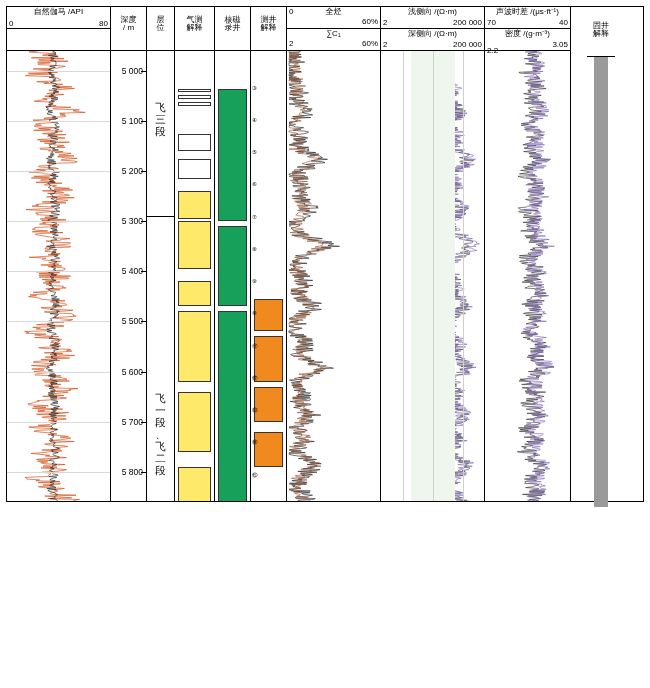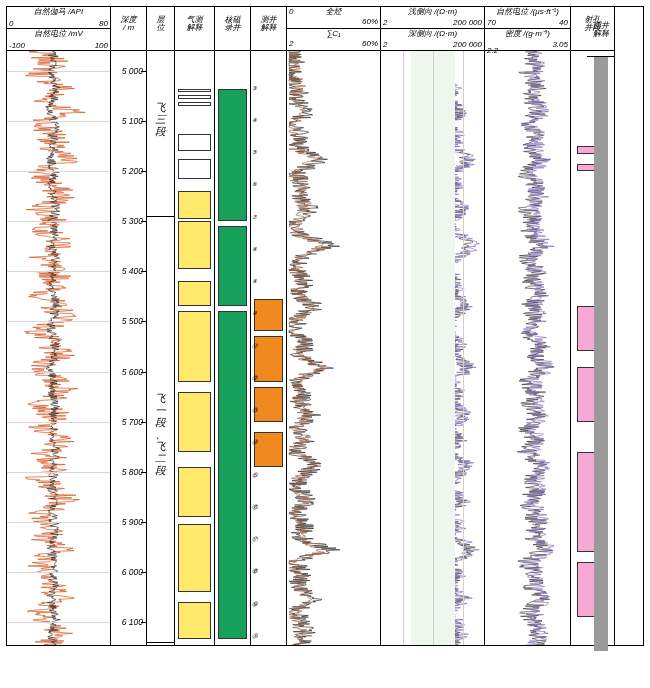--- a/index.html
+++ b/index.html
@@ -1,18 +1,18 @@
 <!DOCTYPE html>
 <html><head>
 <meta charset="utf-8">
 <style>
   html,body{margin:0;padding:0;background:#ffffff;}
   body{width:650px;height:688px;font-family:"Liberation Sans",sans-serif;color:#000;overflow:hidden;}
   .wrap{position:relative;width:650px;height:688px;}
-  .panelarea{position:absolute;left:6px;top:6px;width:638px;height:640px;border:1px solid #000;box-sizing:border-box;font-style:italic;}
+  .panelarea{position:absolute;left:6px;top:6px;width:638px;height:496px;border:1px solid #000;box-sizing:border-box;}
   .track{position:absolute;top:0;height:100%;box-sizing:border-box;border-right:1px solid #000;}
   .hdr{position:absolute;top:0;left:0;right:0;height:44px;box-sizing:border-box;border-bottom:1px solid #000;font-size:8px;line-height:1.15;}
   .hdr .row{position:relative;height:50%;box-sizing:border-box;}
   .hdr .row.top{border-bottom:1px solid #000;}
   .hdr .c{position:absolute;white-space:nowrap;}
   .hdr .l{left:2px;}
   .hdr .r{right:2px;}
   .hdr .ctr{left:0;right:0;text-align:center;}
   .body{position:absolute;top:44px;left:0;right:0;bottom:0;overflow:hidden;}
   .gridline{position:absolute;left:0;right:0;height:1px;background:#d8d8d8;}
@@ -36,25 +36,20 @@
 
   <div class="panelarea">
 
     <div class="track" style="left:0;width:104px;">
       <div class="hdr">
         <div class="row top">
           <span class="c ctr">自然伽马 /API</span>
           <span class="c l" style="top:12px">0</span>
           <span class="c r" style="top:12px">80</span>
         </div>
-        <div class="row">
-          <span class="c ctr">自然电位 /mV</span>
-          <span class="c l" style="top:12px">-100</span>
-          <span class="c r" style="top:12px">100</span>
-        </div>
       </div>
       <div class="body">
         <div id="gamma-grid">
             <div class="gridline" style="top: 20.0336px;"></div>
             <div class="gridline" style="top: 70.1176px;"></div>
             <div class="gridline" style="top: 120.202px;"></div>
             <div class="gridline" style="top: 170.286px;"></div>
             <div class="gridline" style="top: 220.37px;"></div>
             <div class="gridline" style="top: 270.454px;"></div>
             <div class="gridline" style="top: 320.538px;"></div>
@@ -258,56 +253,38 @@
         <svg id="res-svg" width="104" height="596" viewBox="0 0 104 596" preserveAspectRatio="none">
             <path d="M51.8,0.0L53.2,0.9L59.9,1.7L64.0,2.6L57.6,3.4L60.9,4.3L51.5,5.1L65.0,6.0L57.6,6.8L55.3,7.7L68.4,8.5L65.7,9.4L56.6,10.2L65.0,11.1L69.2,11.9L55.8,12.8L57.6,13.6L60.2,14.5L59.6,15.3L58.1,16.2L53.9,17.1L66.9,17.9L55.0,18.8L67.1,19.6L67.9,20.5L59.1,21.3L65.1,22.2L57.4,23.0L56.2,23.9L61.5,24.7L58.3,25.6L64.1,26.4L64.4,27.3L62.8,28.1L69.4,29.0L63.7,29.8L63.4,30.7L68.9,31.5L64.2,32.4L66.6,33.3L67.9,34.1L71.2,35.0L63.7,35.8L73.5,36.7L66.4,37.5L72.1,38.4L74.4,39.2L61.7,40.1L77.2,40.9L61.9,41.8L76.3,42.6L73.0,43.5L60.4,44.3L61.4,45.2L69.5,46.0L59.0,46.9L59.0,47.7L61.6,48.6L60.1,49.5L72.7,50.3L62.9,51.2L76.5,52.0L70.9,52.9L80.5,53.7L74.2,54.6L69.2,55.4L76.1,56.3L70.0,57.1L82.9,58.0L73.3,58.8L84.4,59.7L83.7,60.5L73.9,61.4L82.0,62.2L77.9,63.1L69.9,63.9L83.8,64.8L75.9,65.7L80.4,66.5L69.3,67.4L76.3,68.2L72.9,69.1L66.5,69.9L70.1,70.8L70.1,71.6L66.0,72.5L66.0,73.3L61.8,74.2L60.3,75.0L70.9,75.9L76.4,76.7L73.0,77.6L76.8,78.4L75.4,79.3L70.2,80.1L73.9,81.0L66.4,81.9L73.2,82.7L68.5,83.6L74.6,84.4L77.7,85.3L72.5,86.1L70.2,87.0L76.1,87.8L74.3,88.7L76.3,89.5L78.9,90.4L79.9,91.2L64.8,92.1L74.0,92.9L72.4,93.8L65.2,94.6L74.6,95.5L63.1,96.3L68.1,97.2L73.5,98.1L73.0,98.9L81.7,99.8L81.5,100.6L77.9,101.5L83.6,102.3L88.8,103.2L86.6,104.0L87.2,104.9L85.0,105.7L78.4,106.6L83.9,107.4L82.0,108.3L92.5,109.1L79.9,110.0L78.7,110.8L85.9,111.7L79.8,112.5L88.3,113.4L82.1,114.3L87.4,115.1L84.3,116.0L80.6,116.8L79.5,117.7L70.9,118.5L73.4,119.4L77.8,120.2L69.8,121.1L59.6,121.9L68.5,122.8L63.5,123.6L69.5,124.5L68.7,125.3L67.4,126.2L66.8,127.0L63.2,127.9L67.4,128.7L64.8,129.6L64.3,130.5L74.2,131.3L77.2,132.2L68.1,133.0L79.2,133.9L70.3,134.7L73.9,135.6L67.8,136.4L78.3,137.3L73.4,138.1L69.7,139.0L72.8,139.8L76.0,140.7L69.7,141.5L73.0,142.4L73.3,143.2L63.7,144.1L65.7,144.9L64.1,145.8L64.4,146.7L68.1,147.5L75.0,148.4L66.9,149.2L80.3,150.1L72.5,150.9L68.8,151.8L73.4,152.6L70.6,153.5L77.9,154.3L77.8,155.2L71.8,156.0L86.5,156.9L87.4,157.7L78.8,158.6L84.7,159.4L81.8,160.3L74.4,161.2L84.6,162.0L84.2,162.9L84.0,163.7L68.8,164.6L71.3,165.4L79.9,166.3L66.9,167.1L74.5,168.0L66.3,168.8L65.9,169.7L64.7,170.5L66.9,171.4L73.6,172.2L67.4,173.1L69.1,173.9L61.3,174.8L75.3,175.6L69.7,176.5L72.9,177.4L75.6,178.2L74.1,179.1L67.2,179.9L70.7,180.8L64.5,181.6L69.8,182.5L80.2,183.3L83.7,184.2L83.3,185.0L85.1,185.9L80.5,186.7L78.0,187.6L82.1,188.4L85.1,189.3L90.9,190.1L92.0,191.0L90.6,191.8L83.6,192.7L83.7,193.6L87.3,194.4L87.8,195.3L85.3,196.1L80.5,197.0L84.4,197.8L83.0,198.7L87.5,199.5L87.1,200.4L79.6,201.2L79.8,202.1L89.1,202.9L86.1,203.8L83.5,204.6L78.0,205.5L69.0,206.3L70.5,207.2L70.2,208.0L72.1,208.9L75.1,209.8L65.8,210.6L67.6,211.5L64.2,212.3L71.9,213.2L65.8,214.0L63.5,214.9L68.5,215.7L59.4,216.6L63.5,217.4L68.6,218.3L63.0,219.1L63.0,220.0L69.6,220.8L74.1,221.7L62.4,222.5L72.0,223.4L63.9,224.2L65.1,225.1L70.2,226.0L76.4,226.8L72.2,227.7L79.8,228.5L67.4,229.4L69.9,230.2L69.5,231.1L79.5,231.9L78.8,232.8L68.1,233.6L66.6,234.5L77.0,235.3L74.7,236.2L74.4,237.0L66.5,237.9L77.4,238.7L74.8,239.6L77.6,240.4L65.3,241.3L76.9,242.2L69.7,243.0L76.9,243.9L66.0,244.7L79.7,245.6L69.1,246.4L72.8,247.3L72.6,248.1L83.7,249.0L84.7,249.8L85.1,250.7L81.2,251.5L84.0,252.4L87.7,253.2L82.7,254.1L79.3,254.9L86.7,255.8L83.0,256.6L74.5,257.5L88.7,258.4L83.5,259.2L76.0,260.1L74.2,260.9L83.7,261.8L84.4,262.6L74.2,263.5L79.2,264.3L78.5,265.2L76.1,266.0L62.1,266.9L65.9,267.7L62.1,268.6L61.3,269.4L70.9,270.3L58.5,271.1L73.6,272.0L61.6,272.8L70.1,273.7L73.0,274.6L60.0,275.4L64.7,276.3L72.3,277.1L65.2,278.0L63.8,278.8L63.9,279.7L71.3,280.5L74.6,281.4L66.2,282.2L73.3,283.1L64.7,283.9L67.0,284.8L70.0,285.6L77.6,286.5L72.3,287.3L69.3,288.2L77.6,289.0L70.4,289.9L74.9,290.8L71.0,291.6L72.3,292.5L77.7,293.3L68.9,294.2L76.5,295.0L70.1,295.9L74.9,296.7L71.2,297.6L82.6,298.4L70.7,299.3L77.3,300.1L71.1,301.0L68.8,301.8L70.9,302.7L75.6,303.5L71.4,304.4L74.2,305.2L78.4,306.1L81.1,307.0L83.6,307.8L74.7,308.7L83.7,309.5L88.3,310.4L88.2,311.2L82.2,312.1L76.4,312.9L76.0,313.8L91.5,314.6L80.1,315.5L91.3,316.3L88.8,317.2L81.4,318.0L78.9,318.9L84.9,319.7L84.2,320.6L88.2,321.4L82.2,322.3L82.9,323.2L75.1,324.0L70.9,324.9L73.1,325.7L70.5,326.6L62.8,327.4L73.2,328.3L73.4,329.1L70.0,330.0L61.3,330.8L69.8,331.7L72.8,332.5L75.5,333.4L71.4,334.2L75.7,335.1L68.0,335.9L67.8,336.8L77.4,337.6L77.7,338.5L79.5,339.4L68.8,340.2L81.8,341.1L77.7,341.9L70.4,342.8L68.4,343.6L79.9,344.5L78.6,345.3L66.4,346.2L65.4,347.0L79.2,347.9L68.8,348.7L64.4,349.6L76.7,350.4L76.8,351.3L61.6,352.1L70.8,353.0L79.1,353.8L78.1,354.7L73.6,355.6L68.2,356.4L77.0,357.3L74.6,358.1L83.3,359.0L76.4,359.8L74.3,360.7L71.6,361.5L85.5,362.4L88.4,363.2L82.6,364.1L79.2,364.9L83.7,365.8L77.7,366.6L75.7,367.5L79.6,368.3L86.0,369.2L84.6,370.0L82.5,370.9L80.8,371.8L77.4,372.6L72.7,373.5L75.2,374.3L68.2,375.2L73.1,376.0L69.3,376.9L71.5,377.7L66.6,378.6L72.3,379.4L74.2,380.3L76.6,381.1L66.5,382.0L65.2,382.8L80.0,383.7L75.7,384.5L80.5,385.4L68.0,386.2L82.8,387.1L71.5,388.0L72.4,388.8L80.6,389.7L71.6,390.5L68.4,391.4L77.8,392.2L69.7,393.1L68.9,393.9L65.2,394.8L80.0,395.6L78.8,396.5L74.6,397.3L65.4,398.2L67.4,399.0L66.7,399.9L69.2,400.7L60.8,401.6L74.5,402.4L77.3,403.3L71.1,404.2L76.5,405.0L76.9,405.9L70.7,406.7L80.7,407.6L79.9,408.4L77.3,409.3L89.1,410.1L78.1,411.0L84.0,411.8L87.5,412.7L84.7,413.5L84.1,414.4L86.3,415.2L82.8,416.1L88.9,416.9L87.7,417.8L87.3,418.6L81.1,419.5L84.2,420.4L72.0,421.2L77.4,422.1L68.6,422.9L77.1,423.8L82.0,424.6L66.3,425.5L66.1,426.3L70.8,427.2L68.7,428.0L73.5,428.9L64.5,429.7L63.0,430.6L72.3,431.4L76.7,432.3L67.7,433.1L71.8,434.0L61.3,434.8L72.8,435.7L71.6,436.6L63.2,437.4L61.9,438.3L71.4,439.1L74.5,440.0L78.7,440.8L80.6,441.7L79.0,442.5L67.6,443.4L72.7,444.2L76.8,445.1L78.4,445.9L80.3,446.8L73.2,447.6L75.6,448.5L85.9,449.3L75.1,450.2L84.4,451.1L77.3,451.9L79.7,452.8L71.3,453.6L68.9,454.5L81.0,455.3L75.5,456.2L68.3,457.0L66.1,457.9L75.1,458.7L65.8,459.6L72.9,460.4L71.2,461.3L69.7,462.1L63.9,463.0L66.3,463.8L66.7,464.7L67.4,465.5L70.7,466.4L73.4,467.3L69.3,468.1L72.5,469.0L70.9,469.8L77.4,470.7L71.0,471.5L78.6,472.4L71.4,473.2L72.4,474.1L78.1,474.9L76.3,475.8L76.4,476.6L71.1,477.5L73.4,478.3L77.5,479.2L73.4,480.0L70.4,480.9L67.4,481.7L74.0,482.6L75.1,483.5L73.1,484.3L72.9,485.2L68.8,486.0L75.3,486.9L68.6,487.7L81.9,488.6L83.8,489.4L74.4,490.3L79.3,491.1L79.3,492.0L76.5,492.8L89.0,493.7L79.9,494.5L88.3,495.4L94.2,496.2L82.7,497.1L89.2,497.9L82.5,498.8L88.7,499.7L92.5,500.5L85.4,501.4L89.6,502.2L86.4,503.1L91.4,503.9L90.4,504.8L81.3,505.6L85.8,506.5L73.0,507.3L76.0,508.2L68.8,509.0L64.9,509.9L71.0,510.7L66.7,511.6L73.4,512.4L63.5,513.3L77.1,514.1L63.1,515.0L64.9,515.9L73.9,516.7L68.0,517.6L78.4,518.4L80.7,519.3L66.1,520.1L71.1,521.0L69.1,521.8L80.4,522.7L68.7,523.5L70.1,524.4L79.1,525.2L68.7,526.1L78.9,526.9L69.4,527.8L70.7,528.6L78.8,529.5L66.0,530.3L76.8,531.2L75.3,532.1L67.9,532.9L69.8,533.8L70.4,534.6L70.5,535.5L73.2,536.3L71.3,537.2L77.4,538.0L72.7,538.9L76.8,539.7L75.8,540.6L70.8,541.4L74.9,542.3L74.4,543.1L76.8,544.0L81.5,544.8L87.0,545.7L88.1,546.5L74.6,547.4L74.4,548.3L82.6,549.1L73.6,550.0L80.3,550.8L72.4,551.7L75.4,552.5L78.4,553.4L76.0,554.2L71.4,555.1L66.8,555.9L69.0,556.8L67.7,557.6L61.8,558.5L61.3,559.3L69.1,560.2L62.2,561.0L65.6,561.9L68.4,562.7L67.2,563.6L67.9,564.5L74.2,565.3L69.3,566.2L67.1,567.0L72.7,567.9L66.8,568.7L72.3,569.6L76.4,570.4L76.9,571.3L80.0,572.1L73.0,573.0L66.6,573.8L66.2,574.7L78.1,575.5L80.2,576.4L76.0,577.2L74.7,578.1L73.2,578.9L75.4,579.8L73.5,580.7L79.0,581.5L73.7,582.4L78.1,583.2L69.2,584.1L78.0,584.9L69.7,585.8L78.9,586.6L71.6,587.5L72.5,588.3L70.0,589.2L78.3,590.0L67.7,590.9L79.3,591.7L67.7,592.6L66.1,593.4L75.8,594.3L65.9,595.1L67.2,596.0" fill="none" stroke="#3a3a3a" stroke-width="0.6"></path>
             <path d="M55.7,0.0L58.3,0.9L52.2,1.7L61.2,2.6L57.7,3.4L63.3,4.3L58.3,5.1L63.9,6.0L62.9,6.8L59.0,7.7L59.6,8.5L67.8,9.4L62.7,10.2L60.7,11.1L67.2,11.9L66.4,12.8L68.8,13.6L69.6,14.5L59.5,15.3L55.7,16.2L59.5,17.1L65.0,17.9L67.5,18.8L55.4,19.6L64.1,20.5L66.9,21.3L66.4,22.2L55.8,23.0L55.0,23.9L56.5,24.7L58.0,25.6L70.7,26.4L70.7,27.3L64.0,28.1L65.5,29.0L67.4,29.8L71.2,30.7L70.7,31.5L74.3,32.4L61.7,33.3L76.4,34.1L63.9,35.0L70.6,35.8L80.3,36.7L80.4,37.5L76.1,38.4L68.6,39.2L63.9,40.1L71.6,40.9L69.4,41.8L77.8,42.6L66.4,43.5L75.7,44.3L64.5,45.2L69.2,46.0L69.2,46.9L66.1,47.7L62.1,48.6L68.9,49.5L76.7,50.3L64.3,51.2L76.9,52.0L66.5,52.9L70.1,53.7L81.4,54.6L74.1,55.4L73.0,56.3L72.5,57.1L78.4,58.0L75.5,58.8L72.5,59.7L74.2,60.5L77.3,61.4L86.0,62.2L71.7,63.1L84.3,63.9L77.1,64.8L72.4,65.7L82.9,66.5L69.2,67.4L80.5,68.2L74.7,69.1L71.8,69.9L70.1,70.8L68.1,71.6L63.6,72.5L68.4,73.3L72.4,74.2L67.7,75.0L66.4,75.9L66.0,76.7L65.8,77.6L76.1,78.4L68.1,79.3L76.9,80.1L82.1,81.0L65.9,81.9L69.5,82.7L68.6,83.6L83.3,84.4L73.5,85.3L79.5,86.1L77.1,87.0L69.3,87.8L72.5,88.7L79.6,89.5L69.2,90.4L80.8,91.2L82.2,92.1L72.6,92.9L77.0,93.8L65.4,94.6L78.9,95.5L66.2,96.3L67.8,97.2L65.5,98.1L83.6,98.9L69.5,99.8L72.0,100.6L78.2,101.5L83.0,102.3L86.4,103.2L92.3,104.0L92.3,104.9L91.1,105.7L86.7,106.6L81.3,107.4L94.5,108.3L91.9,109.1L92.0,110.0L90.6,110.8L87.3,111.7L81.6,112.5L93.2,113.4L90.3,114.3L75.4,115.1L89.2,116.0L72.6,116.8L82.3,117.7L74.6,118.5L74.8,119.4L81.8,120.2L61.7,121.1L63.3,121.9L60.7,122.8L76.4,123.6L68.6,124.5L63.8,125.3L77.6,126.2L68.4,127.0L80.5,127.9L71.3,128.7L78.1,129.6L71.4,130.5L69.6,131.3L80.5,132.2L73.7,133.0L80.4,133.9L81.5,134.7L71.3,135.6L81.5,136.4L81.8,137.3L67.4,138.1L76.8,139.0L75.0,139.8L71.6,140.7L64.6,141.5L63.5,142.4L77.4,143.2L70.5,144.1L70.8,144.9L73.7,145.8L71.0,146.7L76.7,147.5L66.0,148.4L78.7,149.2L74.0,150.1L81.6,150.9L79.2,151.8L82.6,152.6L79.2,153.5L84.3,154.3L87.9,155.2L78.4,156.0L87.9,156.9L87.1,157.7L82.1,158.6L73.7,159.4L83.8,160.3L72.5,161.2L82.9,162.0L84.7,162.9L72.2,163.7L80.9,164.6L73.1,165.4L81.5,166.3L80.9,167.1L77.5,168.0L77.3,168.8L72.8,169.7L66.4,170.5L67.2,171.4L70.5,172.2L74.9,173.1L67.5,173.9L71.2,174.8L67.1,175.6L65.8,176.5L76.6,177.4L78.8,178.2L79.0,179.1L74.5,179.9L69.3,180.8L68.7,181.6L71.4,182.5L73.7,183.3L87.4,184.2L77.2,185.0L74.2,185.9L82.8,186.7L91.5,187.6L85.6,188.4L88.9,189.3L93.8,190.1L96.0,191.0L95.1,191.8L98.4,192.7L93.6,193.6L93.1,194.4L95.1,195.3L82.0,196.1L90.0,197.0L92.1,197.8L93.4,198.7L95.9,199.5L87.9,200.4L89.2,201.2L81.6,202.1L74.7,202.9L77.2,203.8L79.5,204.6L85.1,205.5L83.3,206.3L63.6,207.2L73.9,208.0L80.1,208.9L74.9,209.8L77.5,210.6L76.7,211.5L61.1,212.3L63.4,213.2L70.0,214.0L72.2,214.9L70.1,215.7L73.9,216.6L65.9,217.4L69.4,218.3L62.2,219.1L64.4,220.0L67.4,220.8L68.8,221.7L66.9,222.5L78.6,223.4L65.3,224.2L72.9,225.1L75.9,226.0L69.2,226.8L70.8,227.7L74.4,228.5L71.0,229.4L74.7,230.2L73.2,231.1L70.5,231.9L70.8,232.8L70.0,233.6L80.7,234.5L71.4,235.3L71.2,236.2L80.2,237.0L83.1,237.9L82.7,238.7L79.0,239.6L64.9,240.4L77.1,241.3L77.8,242.2L75.6,243.0L73.5,243.9L72.0,244.7L84.8,245.6L82.7,246.4L74.5,247.3L84.0,248.1L85.6,249.0L79.5,249.8L79.2,250.7L81.6,251.5L81.8,252.4L78.8,253.2L87.1,254.1L84.9,254.9L91.4,255.8L75.8,256.6L85.4,257.5L77.0,258.4L73.9,259.2L78.0,260.1L76.9,260.9L79.3,261.8L70.5,262.6L71.9,263.5L69.8,264.3L70.9,265.2L77.9,266.0L74.3,266.9L71.0,267.7L59.4,268.6L75.5,269.4L59.3,270.3L61.9,271.1L62.3,272.0L69.5,272.8L73.2,273.7L70.5,274.6L75.7,275.4L58.1,276.3L70.2,277.1L63.5,278.0L58.0,278.8L64.0,279.7L68.0,280.5L70.3,281.4L67.0,282.2L74.1,283.1L74.7,283.9L73.0,284.8L78.0,285.6L75.7,286.5L81.9,287.3L80.6,288.2L71.3,289.0L81.5,289.9L76.9,290.8L81.6,291.6L81.6,292.5L86.1,293.3L69.5,294.2L71.2,295.0L84.7,295.9L68.8,296.7L69.6,297.6L70.1,298.4L76.5,299.3L79.9,300.1L69.0,301.0L72.0,301.8L77.9,302.7L74.9,303.5L80.4,304.4L76.3,305.2L80.4,306.1L76.0,307.0L75.4,307.8L78.2,308.7L85.0,309.5L85.4,310.4L75.6,311.2L77.3,312.1L92.9,312.9L83.3,313.8L78.2,314.6L83.8,315.5L95.0,316.3L87.3,317.2L78.7,318.0L87.2,318.9L84.9,319.7L88.5,320.6L75.6,321.4L88.9,322.3L88.8,323.2L78.1,324.0L75.7,324.9L74.4,325.7L74.4,326.6L65.2,327.4L75.4,328.3L74.1,329.1L66.2,330.0L79.0,330.8L79.5,331.7L71.5,332.5L74.9,333.4L75.1,334.2L71.2,335.1L66.7,335.9L66.9,336.8L79.6,337.6L77.3,338.5L83.6,339.4L80.0,340.2L73.9,341.1L73.3,341.9L73.6,342.8L73.7,343.6L75.1,344.5L82.4,345.3L77.6,346.2L76.8,347.0L79.3,347.9L73.5,348.7L68.3,349.6L65.7,350.4L67.5,351.3L65.9,352.1L80.1,353.0L70.4,353.8L82.7,354.7L70.6,355.6L83.4,356.4L84.8,357.3L71.8,358.1L86.3,359.0L81.3,359.8L89.3,360.7L89.7,361.5L84.4,362.4L85.9,363.2L76.0,364.1L74.4,364.9L84.6,365.8L86.9,366.6L82.9,367.5L88.3,368.3L72.1,369.2L72.8,370.0L81.8,370.9L73.9,371.8L78.5,372.6L81.6,373.5L82.3,374.3L69.9,375.2L65.1,376.0L67.5,376.9L75.5,377.7L73.7,378.6L73.9,379.4L66.8,380.3L66.9,381.1L75.8,382.0L81.0,382.8L73.4,383.7L73.0,384.5L75.4,385.4L82.2,386.2L75.7,387.1L71.2,388.0L72.4,388.8L86.1,389.7L79.1,390.5L72.2,391.4L71.6,392.2L73.6,393.1L79.9,393.9L78.2,394.8L79.0,395.6L76.0,396.5L70.9,397.3L66.0,398.2L73.3,399.0L68.8,399.9L73.0,400.7L71.1,401.6L70.1,402.4L65.3,403.3L69.6,404.2L68.9,405.0L76.0,405.9L82.2,406.7L71.9,407.6L72.8,408.4L76.3,409.3L79.7,410.1L77.2,411.0L92.7,411.8L85.1,412.7L76.9,413.5L84.6,414.4L91.2,415.2L84.0,416.1L77.5,416.9L82.6,417.8L79.4,418.6L77.0,419.5L80.9,420.4L77.2,421.2L85.9,422.1L77.9,422.9L85.2,423.8L80.7,424.6L65.9,425.5L75.2,426.3L80.3,427.2L75.5,428.0L76.3,428.9L75.3,429.7L71.1,430.6L79.3,431.4L70.6,432.3L66.4,433.1L65.5,434.0L73.6,434.8L63.9,435.7L69.9,436.6L62.1,437.4L66.8,438.3L72.2,439.1L68.7,440.0L70.3,440.8L82.0,441.7L73.9,442.5L77.9,443.4L82.3,444.2L70.0,445.1L72.6,445.9L82.1,446.8L72.1,447.6L78.9,448.5L81.3,449.3L88.6,450.2L89.3,451.1L79.6,451.9L78.8,452.8L73.1,453.6L85.2,454.5L77.8,455.3L70.8,456.2L74.0,457.0L68.6,457.9L70.6,458.7L64.4,459.6L67.1,460.4L62.8,461.3L62.7,462.1L62.2,463.0L78.6,463.8L69.1,464.7L65.6,465.5L63.9,466.4L68.1,467.3L68.5,468.1L79.0,469.0L83.0,469.8L82.9,470.7L79.4,471.5L78.9,472.4L80.2,473.2L77.6,474.1L75.5,474.9L74.8,475.8L80.9,476.6L85.0,477.5L73.1,478.3L68.1,479.2L75.7,480.0L80.4,480.9L68.6,481.7L74.0,482.6L73.6,483.5L73.7,484.3L67.5,485.2L69.0,486.0L76.6,486.9L71.6,487.7L78.3,488.6L82.2,489.4L87.2,490.3L91.2,491.1L86.2,492.0L82.9,492.8L78.3,493.7L84.5,494.5L83.0,495.4L84.9,496.2L86.2,497.1L91.1,497.9L98.2,498.8L85.9,499.7L87.2,500.5L82.9,501.4L80.9,502.2L86.3,503.1L85.6,503.9L85.1,504.8L78.6,505.6L81.1,506.5L86.1,507.3L79.9,508.2L80.9,509.0L70.8,509.9L76.8,510.7L67.4,511.6L69.4,512.4L75.0,513.3L72.8,514.1L64.1,515.0L66.6,515.9L63.9,516.7L65.8,517.6L77.9,518.4L73.9,519.3L74.6,520.1L82.5,521.0L72.9,521.8L71.5,522.7L76.5,523.5L74.3,524.4L84.5,525.2L81.4,526.1L68.5,526.9L77.1,527.8L69.7,528.6L76.4,529.5L72.5,530.3L65.4,531.2L66.9,532.1L66.7,532.9L72.0,533.8L76.7,534.6L75.2,535.5L73.0,536.3L75.3,537.2L66.3,538.0L70.0,538.9L70.6,539.7L81.8,540.6L80.9,541.4L74.6,542.3L75.0,543.1L76.7,544.0L74.1,544.8L83.3,545.7L89.9,546.5L91.4,547.4L76.8,548.3L83.5,549.1L75.4,550.0L76.9,550.8L76.4,551.7L86.0,552.5L81.5,553.4L75.3,554.2L73.7,555.1L67.2,555.9L79.3,556.8L68.5,557.6L72.0,558.5L76.6,559.3L73.3,560.2L67.2,561.0L63.9,561.9L66.0,562.7L74.4,563.6L62.8,564.5L68.2,565.3L74.2,566.2L67.3,567.0L69.9,567.9L82.1,568.7L71.0,569.6L75.7,570.4L70.8,571.3L80.3,572.1L80.3,573.0L83.5,573.8L69.7,574.7L83.0,575.5L81.9,576.4L69.2,577.2L68.9,578.1L83.0,578.9L75.5,579.8L74.0,580.7L79.0,581.5L81.6,582.4L87.3,583.2L72.7,584.1L79.6,584.9L86.2,585.8L77.4,586.6L81.8,587.5L80.6,588.3L67.2,589.2L68.1,590.0L72.4,590.9L73.5,591.7L68.0,592.6L77.2,593.4L72.1,594.3L78.2,595.1L63.1,596.0" fill="none" stroke="#7a5fb0" stroke-width="0.6"></path>
           </svg>
       </div>
     </div>
 
     <div class="track" style="left:478px;width:86px;">
       <div class="hdr">
         <div class="row top">
-          <span class="c ctr">自然电位 /(μs·ft⁻¹)</span>
+          <span class="c ctr">声波时差 /(μs·ft⁻¹)</span>
           <span class="c l" style="top:11px">70</span>
           <span class="c r" style="top:11px">40</span>
         </div>
         <div class="row">
           <span class="c ctr">密度 /(g·m⁻³)</span>
           <span class="c l" style="top:17px">2.2</span>
           <span class="c r" style="top:11px">3.05</span>
         </div>
       </div>
       <div class="body">
         <svg id="ad-svg" width="86" height="596" viewBox="0 0 86 596" preserveAspectRatio="none">
             <path d="M47.7,0.0L52.0,0.9L45.7,1.7L43.0,2.6L50.4,3.4L42.5,4.3L53.9,5.1L46.9,6.0L48.0,6.8L39.3,7.7L52.1,8.5L47.6,9.4L44.1,10.2L56.0,11.1L54.7,11.9L40.3,12.8L47.0,13.6L51.2,14.5L57.8,15.3L55.7,16.2L47.5,17.1L55.9,17.9L53.5,18.8L48.2,19.6L52.5,20.5L33.8,21.3L35.4,22.2L50.9,23.0L51.1,23.9L51.5,24.7L53.4,25.6L49.1,26.4L54.9,27.3L50.2,28.1L42.7,29.0L43.1,29.8L56.9,30.7L40.7,31.5L40.6,32.4L55.8,33.3L45.9,34.1L59.1,35.0L45.5,35.8L53.0,36.7L61.1,37.5L51.1,38.4L42.7,39.2L46.0,40.1L43.4,40.9L45.8,41.8L38.6,42.6L42.0,43.5L56.2,44.3L51.5,45.2L43.6,46.0L52.6,46.9L39.7,47.7L49.2,48.6L46.7,49.5L47.8,50.3L58.9,51.2L39.2,52.0L48.9,52.9L56.9,53.7L56.2,54.6L58.8,55.4L46.7,56.3L43.4,57.1L45.3,58.0L45.5,58.8L52.2,59.7L56.4,60.5L44.2,61.4L49.3,62.2L60.2,63.1L43.8,63.9L40.3,64.8L49.0,65.7L46.5,66.5L52.8,67.4L49.6,68.2L46.6,69.1L45.7,69.9L50.4,70.8L44.7,71.6L36.7,72.5L43.6,73.3L36.1,74.2L41.1,75.0L50.1,75.9L47.2,76.7L42.4,77.6L39.7,78.4L53.0,79.3L56.4,80.1L55.1,81.0L48.6,81.9L49.8,82.7L55.4,83.6L58.1,84.4L48.7,85.3L41.3,86.1L53.9,87.0L50.2,87.8L45.8,88.7L49.4,89.5L48.4,90.4L46.2,91.2L44.0,92.1L41.8,92.9L37.9,93.8L51.0,94.6L42.3,95.5L43.0,96.3L39.2,97.2L50.1,98.1L50.9,98.9L45.3,99.8L38.6,100.6L50.8,101.5L43.8,102.3L53.2,103.2L54.0,104.0L54.4,104.9L44.4,105.7L55.9,106.6L48.1,107.4L60.8,108.3L64.4,109.1L50.7,110.0L46.8,110.8L50.4,111.7L54.6,112.5L42.6,113.4L50.9,114.3L44.2,115.1L37.9,116.0L48.0,116.8L39.6,117.7L48.2,118.5L35.6,119.4L41.6,120.2L44.3,121.1L42.1,121.9L34.5,122.8L50.0,123.6L49.8,124.5L33.0,125.3L35.5,126.2L39.4,127.0L50.9,127.9L45.5,128.7L51.4,129.6L50.2,130.5L48.4,131.3L57.8,132.2L42.5,133.0L51.0,133.9L55.4,134.7L54.4,135.6L46.9,136.4L59.6,137.3L58.4,138.1L55.9,139.0L47.1,139.8L42.6,140.7L51.4,141.5L59.0,142.4L57.1,143.2L52.2,144.1L44.3,144.9L43.4,145.8L51.7,146.7L54.2,147.5L40.5,148.4L43.2,149.2L50.8,150.1L57.3,150.9L53.3,151.8L54.0,152.6L46.5,153.5L54.5,154.3L42.6,155.2L41.7,156.0L33.3,156.9L34.3,157.7L36.2,158.6L52.9,159.4L33.7,160.3L34.4,161.2L46.4,162.0L43.9,162.9L38.8,163.7L39.6,164.6L55.4,165.4L38.1,166.3L51.6,167.1L44.4,168.0L55.2,168.8L45.5,169.7L49.5,170.5L37.9,171.4L52.4,172.2L41.6,173.1L42.1,173.9L45.4,174.8L41.6,175.6L48.5,176.5L47.0,177.4L52.8,178.2L43.8,179.1L35.7,179.9L51.9,180.8L49.6,181.6L49.3,182.5L49.1,183.3L50.3,184.2L39.8,185.0L52.6,185.9L41.1,186.7L51.3,187.6L46.3,188.4L45.0,189.3L59.4,190.1L43.8,191.0L52.0,191.8L57.4,192.7L57.8,193.6L53.0,194.4L56.2,195.3L62.8,196.1L47.7,197.0L49.8,197.8L45.2,198.7L56.2,199.5L57.0,200.4L57.7,201.2L43.0,202.1L43.4,202.9L46.0,203.8L34.4,204.6L53.0,205.5L34.2,206.3L36.5,207.2L52.5,208.0L49.5,208.9L35.6,209.8L34.8,210.6L42.7,211.5L36.7,212.3L42.2,213.2L50.4,214.0L42.6,214.9L58.2,215.7L56.8,216.6L45.2,217.4L40.4,218.3L48.4,219.1L56.0,220.0L49.9,220.8L46.4,221.7L59.1,222.5L54.8,223.4L41.3,224.2L53.5,225.1L42.7,226.0L38.7,226.8L50.5,227.7L55.6,228.5L39.5,229.4L48.4,230.2L37.1,231.1L49.9,231.9L45.2,232.8L51.5,233.6L56.5,234.5L43.2,235.3L42.3,236.2L39.9,237.0L53.0,237.9L59.6,238.7L55.4,239.6L54.5,240.4L50.0,241.3L61.3,242.2L49.7,243.0L53.2,243.9L61.5,244.7L47.9,245.6L45.9,246.4L46.5,247.3L45.2,248.1L41.4,249.0L59.3,249.8L42.2,250.7L52.9,251.5L41.3,252.4L36.7,253.2L53.6,254.1L40.1,254.9L55.3,255.8L49.8,256.6L47.2,257.5L54.7,258.4L44.5,259.2L54.1,260.1L54.0,260.9L40.2,261.8L38.5,262.6L57.0,263.5L40.7,264.3L46.4,265.2L56.0,266.0L44.4,266.9L52.3,267.7L43.4,268.6L55.8,269.4L52.6,270.3L47.1,271.1L43.9,272.0L41.0,272.8L52.0,273.7L49.5,274.6L53.8,275.4L53.0,276.3L47.8,277.1L45.4,278.0L45.0,278.8L45.1,279.7L38.5,280.5L44.8,281.4L36.1,282.2L52.4,283.1L42.4,283.9L47.7,284.8L46.5,285.6L38.0,286.5L45.0,287.3L42.2,288.2L47.7,289.0L46.3,289.9L53.6,290.8L60.8,291.6L56.6,292.5L49.6,293.3L59.0,294.2L62.3,295.0L52.3,295.9L60.5,296.7L45.3,297.6L53.8,298.4L58.4,299.3L45.4,300.1L58.4,301.0L52.7,301.8L51.5,302.7L51.2,303.5L43.3,304.4L58.9,305.2L42.1,306.1L49.2,307.0L45.7,307.8L58.8,308.7L45.8,309.5L49.4,310.4L51.6,311.2L58.6,312.1L56.9,312.9L52.6,313.8L54.0,314.6L68.6,315.5L68.8,316.3L50.8,317.2L52.8,318.0L49.5,318.9L57.0,319.7L43.4,320.6L57.1,321.4L60.2,322.3L45.2,323.2L47.7,324.0L55.2,324.9L51.1,325.7L54.0,326.6L43.8,327.4L35.0,328.3L40.2,329.1L34.0,330.0L45.8,330.8L44.4,331.7L47.2,332.5L36.7,333.4L56.4,334.2L57.1,335.1L51.5,335.9L37.2,336.8L44.2,337.6L42.1,338.5L46.6,339.4L40.0,340.2L60.6,341.1L40.7,341.9L52.0,342.8L48.9,343.6L53.9,344.5L58.9,345.3L56.1,346.2L50.6,347.0L41.3,347.9L53.1,348.7L41.4,349.6L48.6,350.4L39.9,351.3L35.7,352.1L50.4,353.0L37.7,353.8L36.9,354.7L42.4,355.6L53.0,356.4L55.7,357.3L41.3,358.1L46.0,359.0L50.5,359.8L50.9,360.7L55.5,361.5L42.0,362.4L60.8,363.2L47.6,364.1L56.9,364.9L59.9,365.8L50.0,366.6L49.0,367.5L41.3,368.3L49.2,369.2L49.2,370.0L48.5,370.9L53.9,371.8L55.3,372.6L52.3,373.5L42.2,374.3L39.1,375.2L53.2,376.0L33.4,376.9L46.0,377.7L35.1,378.6L43.5,379.4L34.4,380.3L49.3,381.1L45.6,382.0L45.8,382.8L44.8,383.7L48.5,384.5L50.3,385.4L39.1,386.2L55.2,387.1L58.6,388.0L49.3,388.8L58.7,389.7L41.6,390.5L55.5,391.4L53.9,392.2L39.8,393.1L45.2,393.9L47.5,394.8L36.5,395.6L41.3,396.5L38.8,397.3L40.9,398.2L49.2,399.0L51.7,399.9L32.3,400.7L37.2,401.6L51.3,402.4L48.3,403.3L52.9,404.2L47.1,405.0L42.5,405.9L45.9,406.7L47.7,407.6L39.9,408.4L51.1,409.3L43.2,410.1L58.5,411.0L58.9,411.8L48.2,412.7L60.9,413.5L58.6,414.4L53.2,415.2L52.5,416.1L53.4,416.9L48.8,417.8L58.2,418.6L60.0,419.5L48.5,420.4L59.1,421.2L59.4,422.1L53.8,422.9L54.8,423.8L40.5,424.6L51.6,425.5L46.0,426.3L52.4,427.2L39.4,428.0L49.1,428.9L51.5,429.7L39.9,430.6L40.6,431.4L39.6,432.3L51.9,433.1L54.1,434.0L49.7,434.8L47.7,435.7L40.6,436.6L53.6,437.4L53.1,438.3L47.3,439.1L59.9,440.0L43.9,440.8L59.3,441.7L55.1,442.5L37.4,443.4L57.2,444.2L43.3,445.1L51.8,445.9L52.8,446.8L54.3,447.6L44.3,448.5L50.7,449.3L54.2,450.2L46.0,451.1L47.3,451.9L47.3,452.8L38.3,453.6L35.1,454.5L45.7,455.3L37.2,456.2L37.0,457.0L42.2,457.9L54.4,458.7L49.4,459.6L55.8,460.4L51.8,461.3L49.5,462.1L54.2,463.0L41.0,463.8L45.7,464.7L51.6,465.5L39.9,466.4L52.5,467.3L39.9,468.1L61.4,469.0L53.7,469.8L43.7,470.7L56.1,471.5L61.6,472.4L50.2,473.2L54.6,474.1L54.2,474.9L54.1,475.8L46.4,476.6L60.5,477.5L58.6,478.3L41.2,479.2L48.1,480.0L58.1,480.9L49.6,481.7L56.0,482.6L53.6,483.5L55.0,484.3L48.2,485.2L56.7,486.0L53.1,486.9L39.9,487.7L42.8,488.6L58.3,489.4L60.2,490.3L52.1,491.1L59.8,492.0L58.3,492.8L48.0,493.7L62.7,494.5L51.2,495.4L57.5,496.2L53.0,497.1L51.9,497.9L58.9,498.8L67.9,499.7L52.7,500.5L45.8,501.4L44.4,502.2L48.5,503.1L61.8,503.9L45.2,504.8L46.1,505.6L46.9,506.5L38.3,507.3L54.3,508.2L43.1,509.0L32.9,509.9L34.8,510.7L42.6,511.6L53.0,512.4L53.4,513.3L35.7,514.1L38.9,515.0L34.5,515.9L54.4,516.7L40.3,517.6L52.8,518.4L48.7,519.3L54.6,520.1L57.5,521.0L43.9,521.8L40.8,522.7L41.4,523.5L45.1,524.4L49.0,525.2L46.3,526.1L54.4,526.9L53.7,527.8L44.3,528.6L58.1,529.5L44.5,530.3L55.1,531.2L58.2,532.1L55.1,532.9L53.0,533.8L39.2,534.6L40.1,535.5L38.0,536.3L46.7,537.2L38.9,538.0L51.6,538.9L55.7,539.7L59.4,540.6L60.9,541.4L49.5,542.3L55.8,543.1L46.8,544.0L62.6,544.8L63.6,545.7L62.8,546.5L54.7,547.4L63.9,548.3L49.8,549.1L49.5,550.0L46.8,550.8L44.3,551.7L43.3,552.5L41.5,553.4L58.6,554.2L40.3,555.1L54.5,555.9L51.0,556.8L38.0,557.6L45.8,558.5L52.2,559.3L54.3,560.2L35.7,561.0L34.7,561.9L39.7,562.7L43.1,563.6L53.7,564.5L35.6,565.3L51.5,566.2L48.9,567.0L50.6,567.9L38.3,568.7L57.0,569.6L56.0,570.4L49.7,571.3L54.8,572.1L56.2,573.0L42.5,573.8L52.4,574.7L49.5,575.5L53.6,576.4L57.2,577.2L51.8,578.1L51.1,578.9L45.2,579.8L51.2,580.7L45.9,581.5L53.6,582.4L49.2,583.2L43.8,584.1L48.3,584.9L61.6,585.8L52.6,586.6L47.1,587.5L50.7,588.3L51.9,589.2L61.2,590.0L59.8,590.9L52.0,591.7L59.4,592.6L59.2,593.4L40.7,594.3L52.0,595.1L47.2,596.0" fill="none" stroke="#2a2a2a" stroke-width="0.6"></path>
             <path d="M54.6,0.0L40.1,0.9L55.8,1.7L56.8,2.6L50.9,3.4L47.9,4.3L49.5,5.1L51.2,6.0L52.3,6.8L43.0,7.7L43.5,8.5L51.8,9.4L43.5,10.2L57.7,11.1L59.6,11.9L57.8,12.8L46.3,13.6L59.3,14.5L59.7,15.3L47.5,16.2L53.2,17.1L54.5,17.9L47.6,18.8L48.3,19.6L58.1,20.5L39.0,21.3L55.3,22.2L48.2,23.0L49.1,23.9L48.0,24.7L39.4,25.6L54.4,26.4L44.8,27.3L45.5,28.1L55.0,29.0L59.9,29.8L54.6,30.7L50.8,31.5L44.9,32.4L54.4,33.3L42.9,34.1L51.7,35.0L54.3,35.8L51.4,36.7L44.7,37.5L46.3,38.4L49.0,39.2L49.2,40.1L55.3,40.9L53.5,41.8L46.8,42.6L43.0,43.5L47.3,44.3L51.5,45.2L51.5,46.0L52.7,46.9L49.2,47.7L54.5,48.6L53.9,49.5L43.0,50.3L58.1,51.2L61.3,52.0L46.3,52.9L48.5,53.7L60.9,54.6L60.7,55.4L61.9,56.3L51.1,57.1L59.3,58.0L63.6,58.8L51.7,59.7L63.7,60.5L56.0,61.4L46.1,62.2L53.4,63.1L53.4,63.9L62.9,64.8L44.1,65.7L46.7,66.5L58.1,67.4L49.7,68.2L53.2,69.1L44.0,69.9L45.0,70.8L49.3,71.6L36.1,72.5L42.6,73.3L46.3,74.2L47.3,75.0L52.8,75.9L39.3,76.7L43.1,77.6L54.9,78.4L41.8,79.3L40.9,80.1L59.6,81.0L53.6,81.9L53.2,82.7L59.4,83.6L58.9,84.4L54.3,85.3L53.7,86.1L58.3,87.0L46.1,87.8L56.0,88.7L44.4,89.5L52.8,90.4L49.0,91.2L57.8,92.1L40.2,92.9L59.5,93.8L42.0,94.6L55.3,95.5L57.6,96.3L39.4,97.2L46.3,98.1L54.7,98.9L58.7,99.8L51.7,100.6L51.3,101.5L47.9,102.3L56.4,103.2L44.9,104.0L57.2,104.9L54.7,105.7L51.8,106.6L50.0,107.4L65.9,108.3L50.5,109.1L57.2,110.0L62.5,110.8L46.8,111.7L57.0,112.5L46.2,113.4L57.8,114.3L61.2,115.1L47.3,116.0L59.2,116.8L45.4,117.7L42.2,118.5L51.5,119.4L48.0,120.2L41.7,121.1L48.0,121.9L47.0,122.8L43.7,123.6L49.7,124.5L52.3,125.3L41.3,126.2L42.4,127.0L53.2,127.9L57.2,128.7L46.5,129.6L58.1,130.5L57.6,131.3L58.2,132.2L45.3,133.0L40.7,133.9L57.9,134.7L52.7,135.6L59.7,136.4L57.6,137.3L43.4,138.1L59.4,139.0L43.1,139.8L56.5,140.7L45.7,141.5L58.3,142.4L44.7,143.2L53.5,144.1L52.6,144.9L63.6,145.8L56.6,146.7L53.8,147.5L46.4,148.4L56.8,149.2L57.1,150.1L44.4,150.9L48.2,151.8L56.8,152.6L44.4,153.5L53.7,154.3L56.9,155.2L46.4,156.0L51.5,156.9L53.5,157.7L38.8,158.6L40.6,159.4L54.4,160.3L50.3,161.2L55.4,162.0L48.6,162.9L50.4,163.7L54.5,164.6L56.5,165.4L51.6,166.3L53.5,167.1L57.3,168.0L42.2,168.8L55.9,169.7L43.7,170.5L54.0,171.4L47.3,172.2L54.5,173.1L52.2,173.9L44.0,174.8L54.9,175.6L52.9,176.5L54.6,177.4L41.8,178.2L59.1,179.1L44.6,179.9L53.5,180.8L57.1,181.6L49.6,182.5L53.2,183.3L46.4,184.2L60.5,185.0L46.9,185.9L44.9,186.7L45.6,187.6L64.2,188.4L53.3,189.3L49.3,190.1L56.6,191.0L62.9,191.8L56.6,192.7L51.1,193.6L56.8,194.4L69.3,195.3L59.7,196.1L62.9,197.0L57.0,197.8L54.8,198.7L47.1,199.5L57.3,200.4L46.3,201.2L45.7,202.1L58.0,202.9L45.1,203.8L55.9,204.6L44.1,205.5L50.6,206.3L44.2,207.2L43.4,208.0L40.9,208.9L50.4,209.8L48.4,210.6L43.6,211.5L51.1,212.3L47.0,213.2L50.2,214.0L43.7,214.9L47.1,215.7L41.5,216.6L46.4,217.4L48.2,218.3L57.5,219.1L42.4,220.0L61.1,220.8L58.8,221.7L61.4,222.5L51.9,223.4L45.1,224.2L44.5,225.1L43.5,226.0L52.0,226.8L52.9,227.7L41.8,228.5L50.2,229.4L52.3,230.2L57.2,231.1L49.2,231.9L51.4,232.8L58.9,233.6L49.5,234.5L54.8,235.3L59.0,236.2L51.1,237.0L55.7,237.9L49.8,238.7L51.6,239.6L57.4,240.4L57.5,241.3L60.7,242.2L49.2,243.0L50.4,243.9L63.7,244.7L52.9,245.6L56.1,246.4L56.4,247.3L55.1,248.1L50.1,249.0L45.0,249.8L46.7,250.7L57.0,251.5L40.4,252.4L57.8,253.2L49.2,254.1L40.6,254.9L47.4,255.8L56.0,256.6L43.5,257.5L57.0,258.4L44.9,259.2L56.5,260.1L59.7,260.9L57.8,261.8L61.2,262.6L49.4,263.5L56.1,264.3L57.5,265.2L56.9,266.0L51.9,266.9L55.6,267.7L46.9,268.6L49.8,269.4L61.3,270.3L46.9,271.1L46.2,272.0L50.9,272.8L47.4,273.7L50.6,274.6L47.4,275.4L40.7,276.3L49.4,277.1L38.3,278.0L43.4,278.8L45.6,279.7L37.5,280.5L51.2,281.4L48.8,282.2L52.9,283.1L40.5,283.9L49.2,284.8L53.7,285.6L61.3,286.5L55.4,287.3L49.7,288.2L57.6,289.0L50.1,289.9L47.4,290.8L55.7,291.6L52.6,292.5L56.8,293.3L56.5,294.2L49.8,295.0L65.2,295.9L50.6,296.7L54.9,297.6L55.2,298.4L48.9,299.3L57.6,300.1L55.6,301.0L45.6,301.8L53.5,302.7L47.6,303.5L58.5,304.4L46.7,305.2L50.7,306.1L45.5,307.0L46.6,307.8L54.9,308.7L52.1,309.5L66.5,310.4L65.6,311.2L49.9,312.1L67.5,312.9L50.9,313.8L63.8,314.6L68.6,315.5L60.2,316.3L62.9,317.2L56.0,318.0L53.9,318.9L48.9,319.7L48.6,320.6L65.3,321.4L64.9,322.3L60.8,323.2L54.8,324.0L48.4,324.9L42.6,325.7L46.9,326.6L51.1,327.4L53.8,328.3L39.8,329.1L43.9,330.0L56.7,330.8L57.5,331.7L41.6,332.5L48.9,333.4L56.7,334.2L46.9,335.1L46.2,335.9L57.0,336.8L42.4,337.6L43.6,338.5L50.4,339.4L50.3,340.2L42.5,341.1L54.6,341.9L50.2,342.8L43.9,343.6L50.8,344.5L55.2,345.3L53.3,346.2L51.0,347.0L57.3,347.9L56.1,348.7L55.5,349.6L59.3,350.4L48.3,351.3L52.7,352.1L47.7,353.0L56.5,353.8L58.0,354.7L42.5,355.6L57.9,356.4L55.3,357.3L55.7,358.1L57.1,359.0L59.6,359.8L48.8,360.7L56.3,361.5L55.0,362.4L46.2,363.2L60.7,364.1L63.4,364.9L51.9,365.8L56.8,366.6L52.2,367.5L45.1,368.3L54.5,369.2L60.2,370.0L59.0,370.9L41.4,371.8L46.1,372.6L41.4,373.5L46.3,374.3L54.0,375.2L53.9,376.0L48.2,376.9L45.9,377.7L50.5,378.6L42.3,379.4L39.5,380.3L49.0,381.1L39.9,382.0L58.2,382.8L57.8,383.7L56.7,384.5L50.8,385.4L49.0,386.2L54.0,387.1L45.3,388.0L57.5,388.8L59.9,389.7L56.1,390.5L43.0,391.4L57.9,392.2L58.0,393.1L44.9,393.9L47.5,394.8L55.2,395.6L47.2,396.5L51.8,397.3L55.4,398.2L54.8,399.0L36.4,399.9L48.2,400.7L49.7,401.6L51.6,402.4L53.1,403.3L55.0,404.2L48.7,405.0L49.9,405.9L49.0,406.7L44.6,407.6L43.4,408.4L59.8,409.3L60.7,410.1L54.9,411.0L64.7,411.8L51.8,412.7L62.2,413.5L55.3,414.4L53.0,415.2L63.1,416.1L59.9,416.9L64.7,417.8L56.6,418.6L52.1,419.5L47.2,420.4L57.0,421.2L50.0,422.1L55.0,422.9L51.5,423.8L59.3,424.6L50.3,425.5L44.5,426.3L59.7,427.2L58.0,428.0L41.3,428.9L44.6,429.7L56.3,430.6L47.9,431.4L43.3,432.3L56.6,433.1L56.3,434.0L60.3,434.8L54.3,435.7L55.1,436.6L56.6,437.4L61.2,438.3L44.8,439.1L49.7,440.0L59.4,440.8L44.9,441.7L51.9,442.5L60.8,443.4L47.7,444.2L41.6,445.1L43.8,445.9L52.1,446.8L55.8,447.6L46.4,448.5L42.5,449.3L52.2,450.2L39.2,451.1L53.3,451.9L41.7,452.8L48.0,453.6L50.2,454.5L43.1,455.3L58.9,456.2L55.4,457.0L55.1,457.9L58.7,458.7L43.1,459.6L50.9,460.4L50.7,461.3L46.9,462.1L54.3,463.0L61.8,463.8L52.6,464.7L50.0,465.5L55.4,466.4L63.2,467.3L63.5,468.1L45.5,469.0L48.5,469.8L59.6,470.7L62.8,471.5L57.7,472.4L47.5,473.2L49.9,474.1L52.3,474.9L51.1,475.8L47.7,476.6L47.2,477.5L58.9,478.3L46.1,479.2L51.9,480.0L43.9,480.9L53.9,481.7L59.1,482.6L60.8,483.5L58.6,484.3L54.5,485.2L50.8,486.0L47.5,486.9L49.6,487.7L52.3,488.6L52.8,489.4L58.3,490.3L50.3,491.1L62.6,492.0L50.9,492.8L61.7,493.7L68.5,494.5L68.6,495.4L63.3,496.2L65.2,497.1L56.7,497.9L66.7,498.8L64.3,499.7L53.7,500.5L67.7,501.4L64.6,502.2L65.4,503.1L61.3,503.9L49.7,504.8L51.9,505.6L61.7,506.5L58.8,507.3L46.1,508.2L49.7,509.0L56.0,509.9L37.7,510.7L38.2,511.6L52.1,512.4L49.7,513.3L47.9,514.1L53.6,515.0L50.7,515.9L57.6,516.7L39.5,517.6L55.4,518.4L53.6,519.3L47.7,520.1L45.7,521.0L48.4,521.8L51.6,522.7L56.0,523.5L44.7,524.4L43.3,525.2L42.6,526.1L55.6,526.9L57.8,527.8L54.7,528.6L47.3,529.5L57.3,530.3L58.1,531.2L57.1,532.1L44.6,532.9L52.7,533.8L55.8,534.6L59.5,535.5L49.3,536.3L43.1,537.2L57.8,538.0L51.3,538.9L53.7,539.7L60.7,540.6L57.1,541.4L62.3,542.3L51.5,543.1L51.8,544.0L57.2,544.8L64.4,545.7L55.5,546.5L58.1,547.4L65.1,548.3L55.8,549.1L58.9,550.0L48.6,550.8L63.4,551.7L63.0,552.5L61.9,553.4L61.4,554.2L50.3,555.1L52.7,555.9L47.8,556.8L54.0,557.6L44.5,558.5L50.4,559.3L54.6,560.2L50.9,561.0L50.7,561.9L41.0,562.7L58.7,563.6L50.6,564.5L50.4,565.3L42.2,566.2L47.5,567.0L45.1,567.9L49.4,568.7L47.6,569.6L56.4,570.4L42.7,571.3L46.6,572.1L49.8,573.0L59.9,573.8L44.7,574.7L53.0,575.5L61.1,576.4L60.8,577.2L48.0,578.1L55.2,578.9L47.4,579.8L60.5,580.7L58.9,581.5L63.1,582.4L52.0,583.2L45.9,584.1L51.1,584.9L51.1,585.8L60.0,586.6L55.7,587.5L61.5,588.3L60.3,589.2L44.3,590.0L52.5,590.9L42.7,591.7L50.0,592.6L54.8,593.4L51.9,594.3L53.5,595.1L42.2,596.0" fill="none" stroke="#7a5fb0" stroke-width="0.6"></path>
           </svg>
       </div>
     </div>
 
-    <div class="track" style="left:564px;width:44px;">
-      <div class="hdr">
-        <div class="row" style="border:none;height:100%;padding-top:8px;">
-          <div class="c ctr">射孔</div>
-          <div class="c ctr" style="top:16px">井段</div>
-        </div>
-      </div>
-      <div class="body">
-        <div id="perf-blocks">
-            <div class="lithrow" style="top: 95.1597px; height: 7.5126px; background: rgb(247, 168, 212); left: 6px; right: 6px; border: 1px solid rgb(51, 51, 51);"></div>
-            <div class="lithrow" style="top: 112.689px; height: 7.5126px; background: rgb(247, 168, 212); left: 6px; right: 6px; border: 1px solid rgb(51, 51, 51);"></div>
-            <div class="lithrow" style="top: 255.429px; height: 45.0756px; background: rgb(247, 168, 212); left: 6px; right: 6px; border: 1px solid rgb(51, 51, 51);"></div>
-            <div class="lithrow" style="top: 315.529px; height: 55.0924px; background: rgb(247, 168, 212); left: 6px; right: 6px; border: 1px solid rgb(51, 51, 51);"></div>
-            <div class="lithrow" style="top: 400.672px; height: 100.168px; background: rgb(247, 168, 212); left: 6px; right: 6px; border: 1px solid rgb(51, 51, 51);"></div>
-            <div class="lithrow" style="top: 510.857px; height: 55.0924px; background: rgb(247, 168, 212); left: 6px; right: 6px; border: 1px solid rgb(51, 51, 51);"></div>
-          </div>
-      </div>
-    </div>
 
     <div class="track" style="left:580px;width:28px;border-right:none;margin-top:6px;">
       <div class="hdr">
         <div class="row" style="border:none;height:100%;padding-top:8px;">
           <div class="c ctr">固井</div>
           <div class="c ctr" style="top:16px">解释</div>
         </div>
       </div>
       <div class="body">
         <div class="solidgray" style="left:7px;width:14px;"></div>

